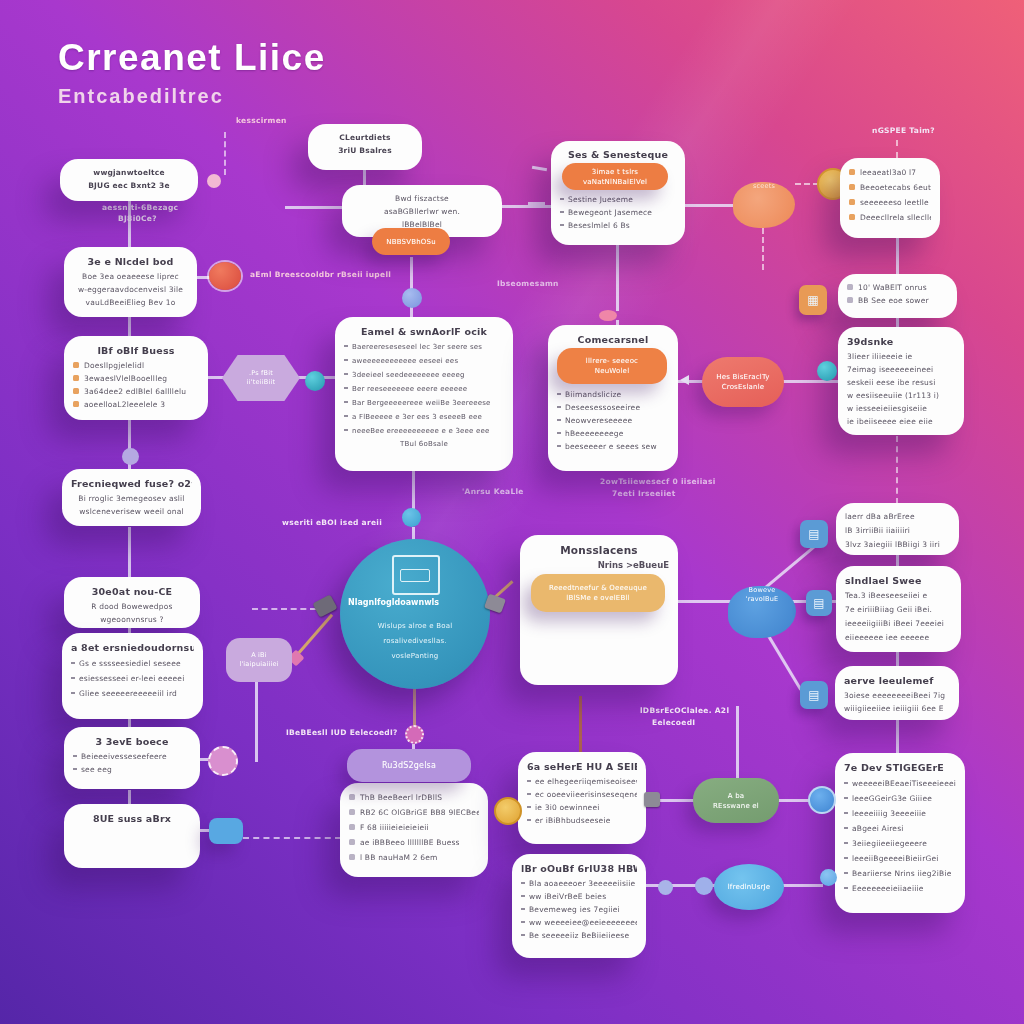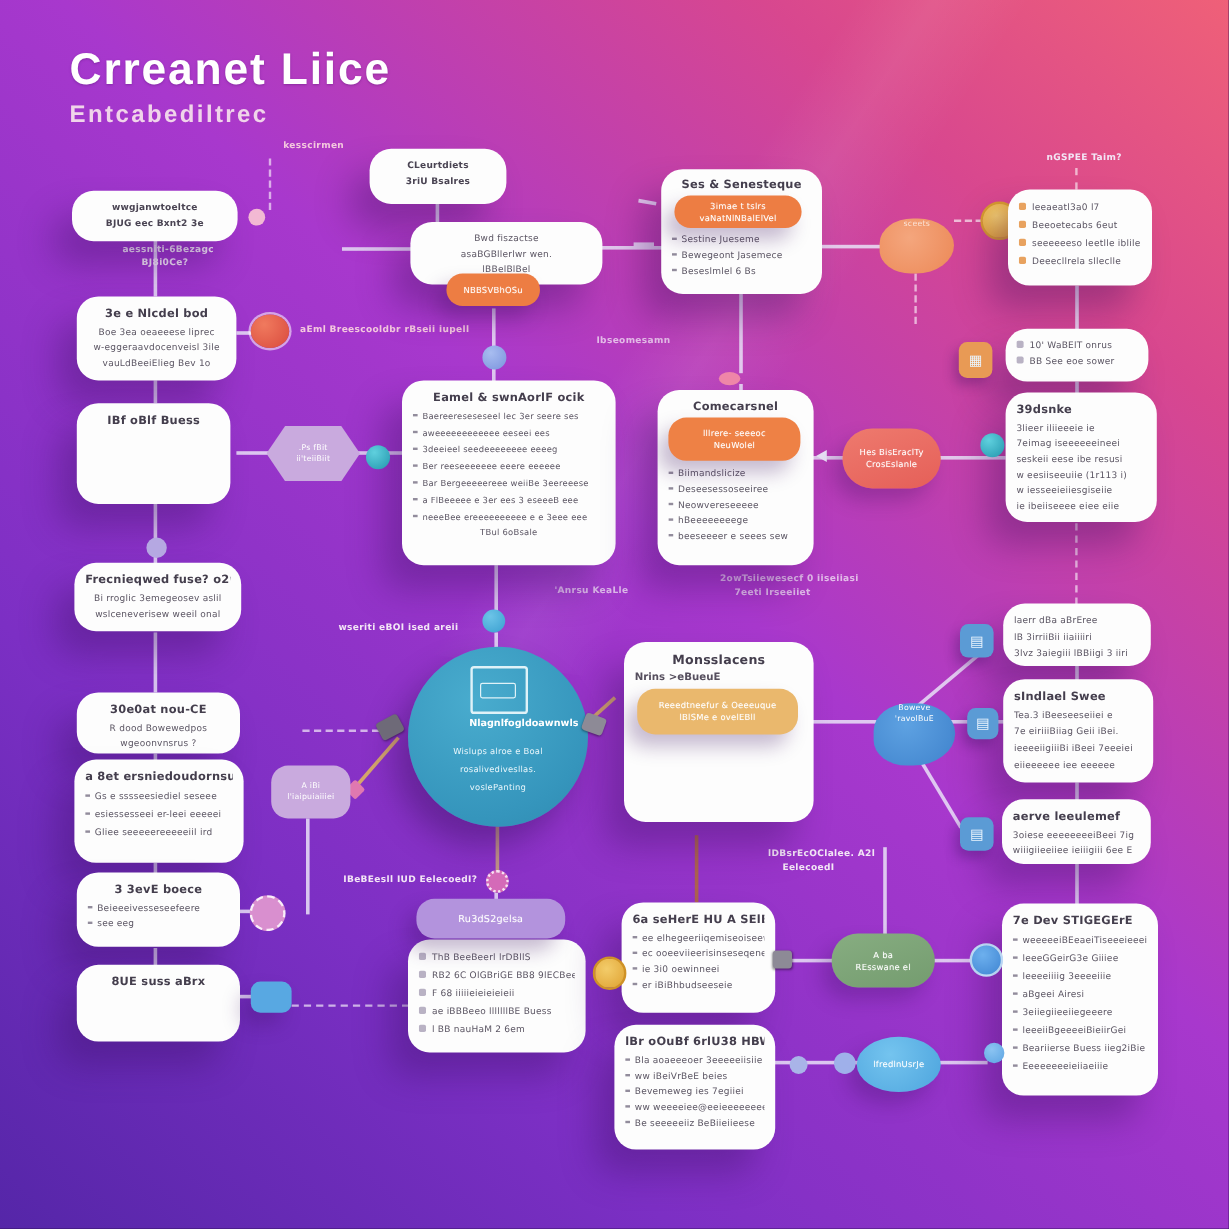--- a/index.html
+++ b/index.html
@@ -12,21 +12,21 @@
     transform:rotate(8deg);z-index:0}
   .hdr-title{position:absolute;left:58px;top:38px;font:700 37px/40px "Liberation Sans",sans-serif;
     color:#fff;letter-spacing:1.5px;z-index:6;text-shadow:0 1px 2px rgba(80,20,110,.4)}
   .hdr-sub{position:absolute;left:58px;top:84px;font:600 20px/24px "Liberation Sans",sans-serif;
     color:#f0d4ea;letter-spacing:2px;z-index:6}
   .card{position:absolute;background:#fdfdfd;border-radius:18px;
     box-shadow:-16px 20px 28px rgba(56,16,94,.34);padding:7px 9px;box-sizing:border-box;
     overflow:hidden;z-index:3}
   .card .title{font:700 9.5px/13px "DejaVu Sans",sans-serif;color:#443e4d;text-align:center;
     margin:1px 0 2px;letter-spacing:.2px;white-space:nowrap;overflow:hidden}
-  .card .subtitle{font:700 8.5px/12px "DejaVu Sans",sans-serif;color:#564f5e;text-align:left;
+  .card .subtitle{font:700 8.5px/12px "DejaVu Sans",sans-serif;color:#564f5e;text-align:right;
     white-space:nowrap;overflow:hidden}
   .rows{font:400 7.5px/13px "DejaVu Sans",sans-serif;color:#5b5563;letter-spacing:.2px}
   .rows .row{white-space:nowrap;overflow:hidden}
   .rows.center{text-align:center}
   .rows.bold{font-weight:700;color:#4a4453}
   .rows.lh15 .row{line-height:15px}
   .rows.mk .row::before{content:"";display:inline-block;width:4px;height:2px;background:#928c9c;
     margin:0 4px 2px 0;vertical-align:middle}
   .rows.sq .row::before{content:"";display:inline-block;width:6px;height:6px;background:var(--mk,#e8a25f);
     border-radius:1.5px;margin:0 5px 1px 0;vertical-align:middle}
@@ -49,21 +49,21 @@
   .lk.brown{background:#b06a3a;width:3px}
   .arrowL{position:absolute;width:0;height:0;border-top:5px solid transparent;border-bottom:5px solid transparent;
     border-right:9px solid #ece5f8;z-index:2}
   .bigcircle{position:absolute;left:340px;top:539px;width:150px;height:150px;border-radius:50%;
     background:radial-gradient(circle at 38% 30%,#49acce,#3595bc 70%,#2f89b0);z-index:3;
     box-shadow:-12px 16px 26px rgba(50,14,88,.4)}
   .bigcircle .icon{position:absolute;left:52px;top:16px;width:44px;height:36px;border:2px solid #dff2f8;
     border-radius:3px}
   .bigcircle .icon i{position:absolute;left:6px;top:12px;width:28px;height:11px;border:1.5px solid #dff2f8;
     border-radius:2px;display:block}
-  .bigcircle .ct{position:absolute;left:8px;top:58px;width:134px;text-align:right;
+  .bigcircle .ct{position:absolute;left:8px;top:58px;width:134px;text-align:left;
     font:700 8px/11px "DejaVu Sans",sans-serif;color:#fff}
   .bigcircle .rows{position:absolute;left:10px;top:80px;width:130px;font-size:7px;line-height:15px;
     color:#e8f6fb;text-align:center}
   .sqicon{position:absolute;z-index:5;border-radius:7px;display:flex;align-items:center;justify-content:center;
     color:#eaf4fd;font-size:12px;box-shadow:-4px 6px 10px rgba(50,14,88,.3)}
   .plug{position:absolute;z-index:4;background:#8d8a96;border-radius:3px;box-shadow:0 1px 2px rgba(0,0,0,.4)}
   .lbl{position:absolute;z-index:2;font:600 7.5px/10px "DejaVu Sans",sans-serif;color:#f3e6f6;
     letter-spacing:.3px;white-space:nowrap}
   .lbl.pinkish{color:#f4c8de}.lbl.faint{opacity:.75}
   .coin{position:absolute;z-index:2;border-radius:50%;
@@ -152,22 +152,28 @@
       </div>
   </div>
   <div class="card" style="left:64px;top:247px;width:133px;height:70px">
     <div class="title">3e e Nlcdel bod</div>
     <div class="rows center">
         <div class="row">Boe 3ea oeaeeese liprec</div>
         <div class="row">w-eggeraavdocenveisl 3ile</div>
         <div class="row">vauLdBeeiElieg Bev 1o</div>
       </div>
   </div>
-  <div class="card" style="left:64px;top:336px;width:128px;height:84px">
+  <div class="card" style="left:64px;top:336px;width:144px;height:84px">
     <div class="title">IBf oBlf Buess</div>
+    <div class="rows sq" style="--mk:#e8a25f">
+        <div class="row">Doesllpgjelelidl</div>
+        <div class="row">3ewaeslVlelBooellleg</div>
+        <div class="row">3a64dee2 edlBlel 6allllelu</div>
+        <div class="row">aoeelloaL2leeelele 3</div>
+      </div>
   </div>
   <div class="card" style="left:62px;top:469px;width:139px;height:57px">
     <div class="title">Frecnieqwed fuse? o2w</div>
     <div class="rows center">
         <div class="row">Bi rroglic 3emegeosev aslil</div>
         <div class="row">wslceneverisew weeil onal</div>
       </div>
   </div>
   <div class="card" style="left:64px;top:577px;width:136px;height:51px">
     <div class="title">30e0at nou-CE</div>
@@ -250,21 +256,21 @@
     </div>
     <div class="rows mk">
         <div class="row">Biimandslicize</div>
         <div class="row">Deseesessoseeiree</div>
         <div class="row">Neowvereseeeee</div>
         <div class="row">hBeeeeeeeege</div>
         <div class="row">beeseeeer e seees sew</div>
       </div>
   </div>
 
-  <div class="card" style="left:840px;top:158px;width:120px;height:80px">
+  <div class="card" style="left:840px;top:158px;width:100px;height:80px">
     <div class="rows sq lh15" style="--mk:#e8a25f">
         <div class="row">leeaeatl3a0 l7</div>
         <div class="row">Beeoetecabs 6eut</div>
         <div class="row">seeeeeeso leetlle iblile</div>
         <div class="row">Deeecllrela slleclle</div>
       </div>
   </div>
   <div class="card" style="left:838px;top:274px;width:119px;height:44px">
     <div class="rows sq" style="--mk:#b9b2c4">
         <div class="row">10' WaBElT onrus</div>
@@ -307,21 +313,21 @@
   </div>
   <div class="card" style="left:835px;top:753px;width:130px;height:160px">
     <div class="title" style="text-align:left">7e Dev STIGEGErE</div>
     <div class="rows mk" style="line-height:15px">
         <div class="row">weeeeeiBEeaeiTiseeeieeeiB</div>
         <div class="row">leeeGGeirG3e Giiiee</div>
         <div class="row">leeeeiiiig 3eeeeiiie</div>
         <div class="row">aBgeei Airesi</div>
         <div class="row">3eiiegiieeiiegeeere</div>
         <div class="row">leeeiiBgeeeeiBieiirGei</div>
-        <div class="row">Beariierse Buess iieg2iBie</div>
+        <div class="row">Beariierse Nrins iieg2iBie</div>
         <div class="row">Eeeeeeeeieiiaeiiie</div>
       </div>
   </div>
 
   <div class="card" style="left:520px;top:535px;width:158px;height:150px;padding-top:8px">
     <div class="title" style="font-size:10.5px">Monsslacens</div>
     <div class="subtitle">Nrins &gt;eBueuE</div>
     <div class="pill" style="position:relative;left:2px;top:0;width:134px;height:38px;background:#eab86d;margin:3px 0 4px">
       <div class="rows white center">
           <div class="row">Reeedtneefur &amp; Oeeeuque</div>

